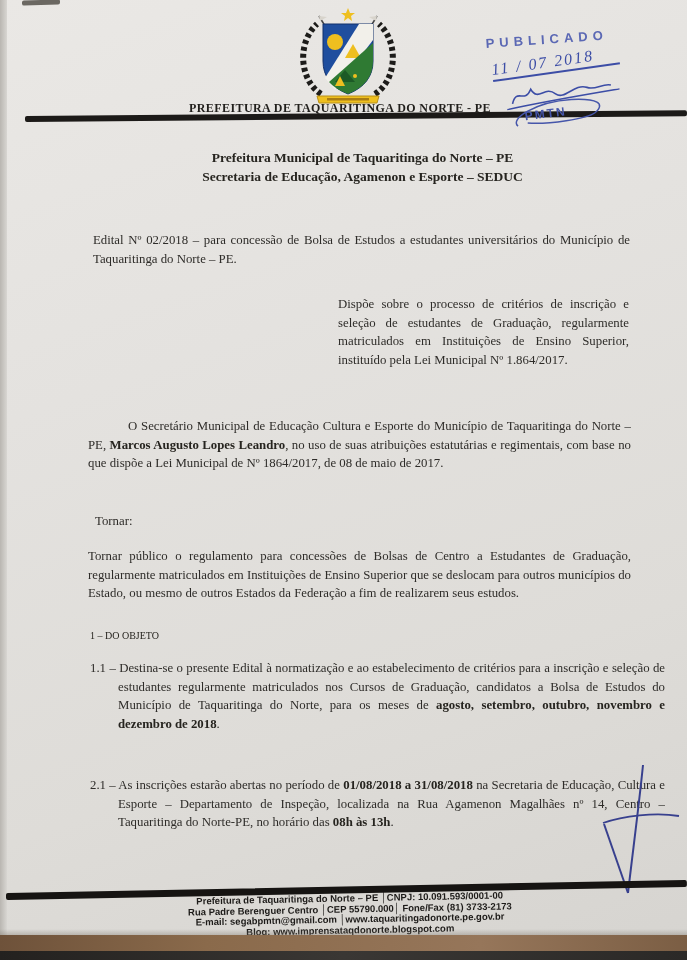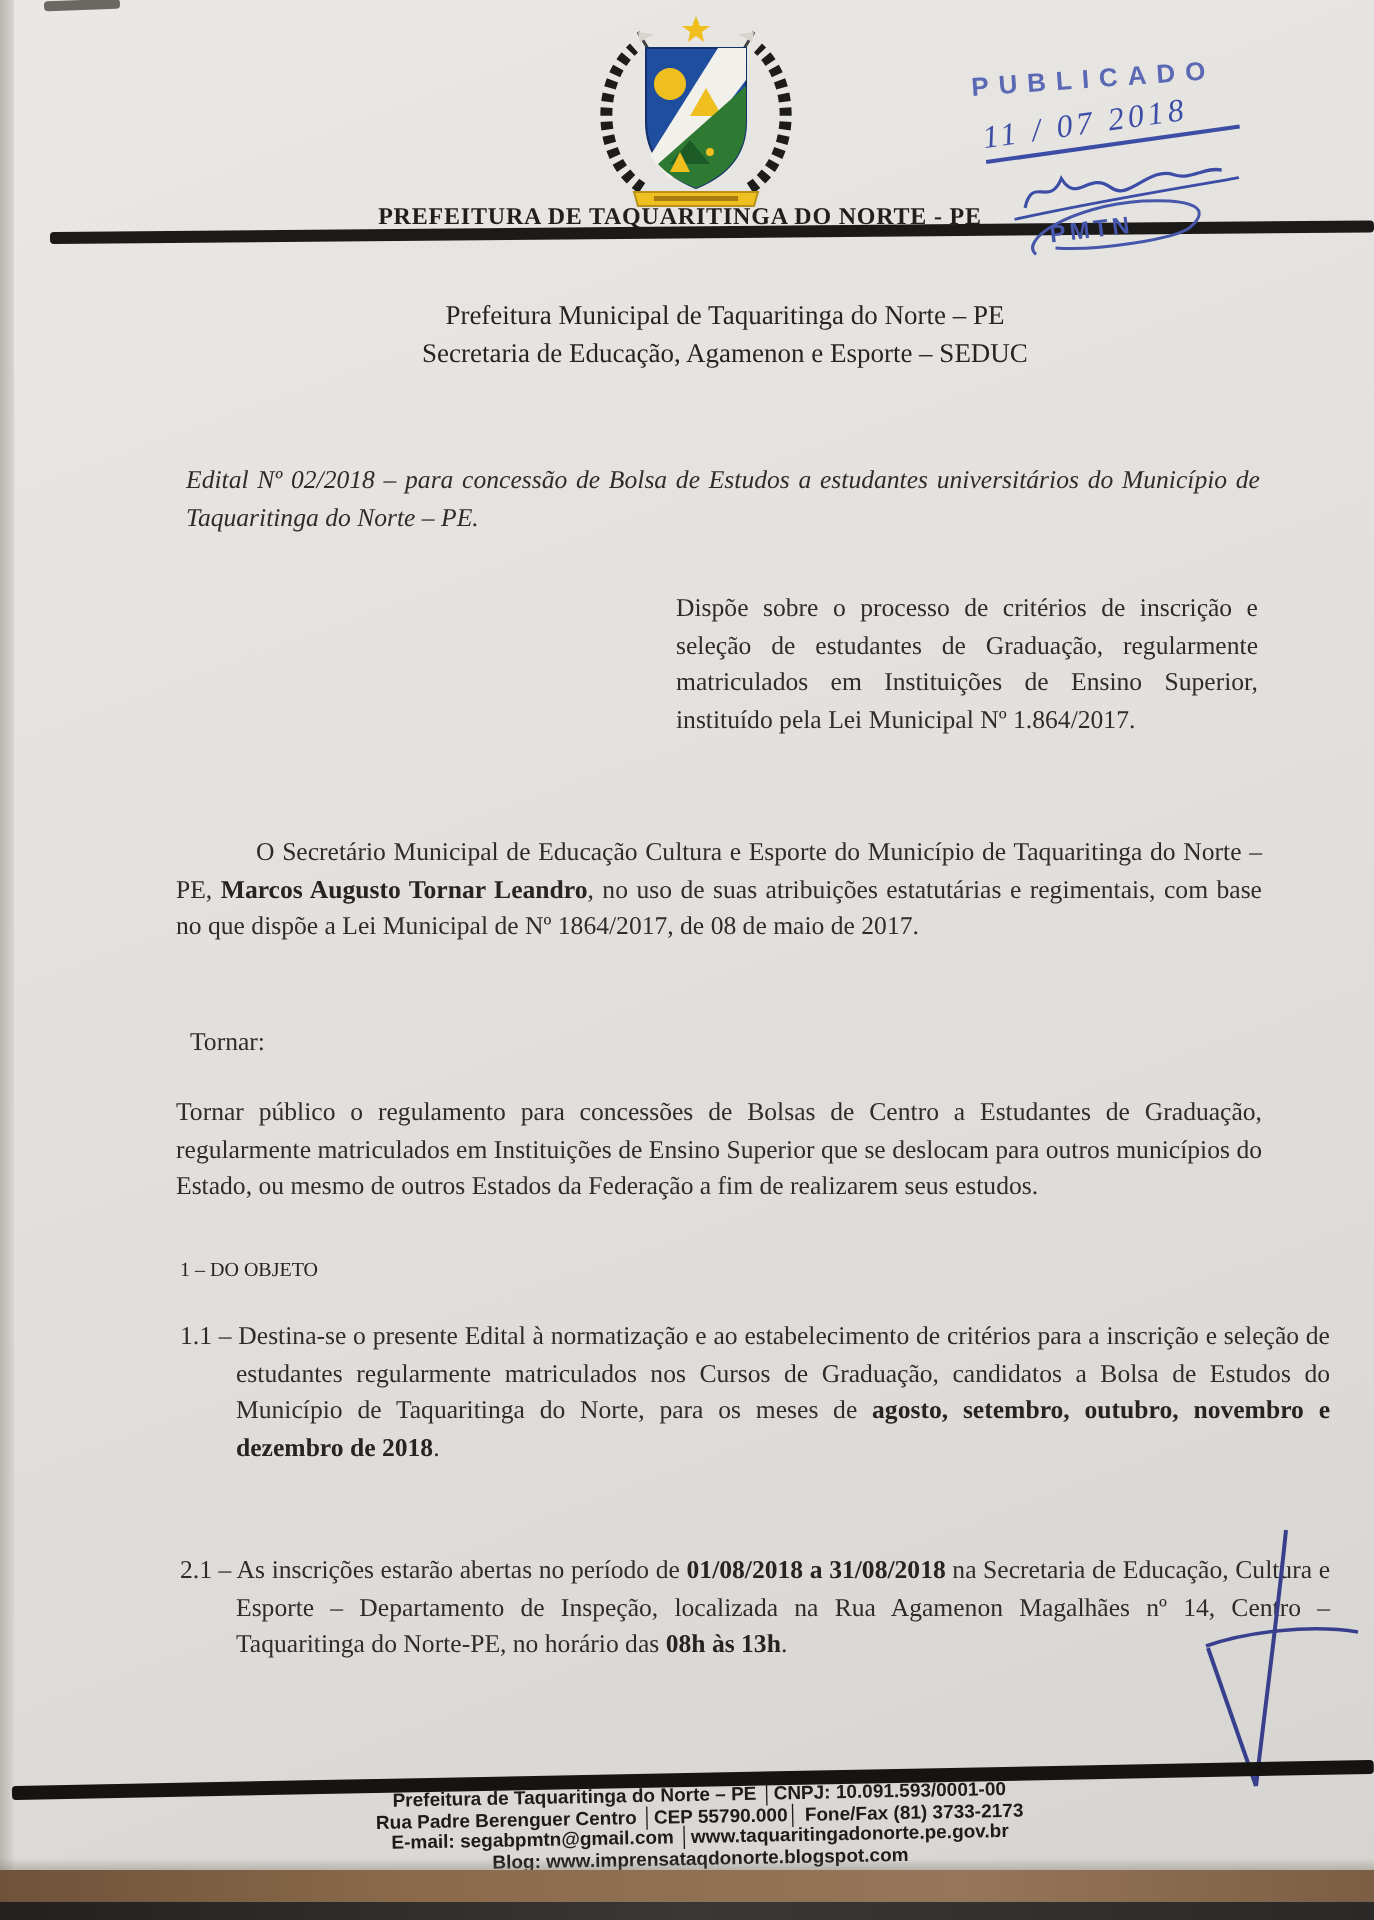--- a/index.html
+++ b/index.html
@@ -38,23 +38,23 @@
     font-style:italic;font-size:16px;color:#3c4da6;
     border-bottom:2px solid #3c4da6;transform:rotate(-4deg);padding-bottom:1px;letter-spacing:2px;}
   .stamp-sig{margin-left:14px;margin-top:2px;transform:rotate(-4deg);}
   .stamp-org{position:relative;margin-left:34px;margin-top:-4px;width:70px;
     font-family:"Liberation Sans",sans-serif;font-weight:bold;font-size:12px;
     letter-spacing:2px;color:#4656aa;transform:rotate(-3deg);}
   .stamp-org svg{position:absolute;left:-18px;top:-8px;}
 
   
   .title{position:absolute;left:95px;top:148px;width:535px;text-align:center;
-    font-weight:normal;font-size:13.5px;line-height:19px;color:#26241f;}
+    font-weight:bold;font-size:13.5px;line-height:19px;color:#26241f;}
   .para{position:absolute;font-size:12.8px;line-height:18.5px;text-align:justify;color:#2e2c29;}
-  .p-edital{left:93px;top:231px;width:537px;font-style:italic;}
+  .p-edital{left:93px;top:231px;width:537px;}
   .p-ementa{left:338px;top:295px;width:291px;}
   .p-preamble{left:88px;top:417px;width:543px;text-indent:40px;}
   .p-resolve-label{left:95px;top:512px;width:200px;text-align:left;}
   .p-resolve{left:88px;top:547px;width:543px;}
   .h-section{position:absolute;font-weight:normal;font-size:10px;color:#26241f;}
   .h1{left:90px;top:630px;}
   .h2{left:90px;top:749px;}
   .h2 .num{display:inline-block;width:22px;}
   .p-item11{left:90px;top:659px;width:547px;padding-left:28px;text-indent:-28px;}
   .p-item21{left:90px;top:776px;width:547px;padding-left:28px;text-indent:-28px;}
@@ -128,21 +128,21 @@
 
   <div class="title">
     <div>Prefeitura Municipal de Taquaritinga do Norte – PE</div>
     <div>Secretaria de Educação, Agamenon e Esporte – SEDUC</div>
   </div>
 
   <div class="para p-edital">Edital Nº 02/2018 – para concessão de Bolsa de Estudos a estudantes universitários do Município de Taquaritinga do Norte – PE.</div>
 
   <div class="para p-ementa">Dispõe sobre o processo de critérios de inscrição e seleção de estudantes de Graduação, regularmente matriculados em Instituições de Ensino Superior, instituído pela Lei Municipal Nº 1.864/2017.</div>
 
-  <div class="para p-preamble"><span>O Secretário Municipal de Educação Cultura e Esporte do Município de Taquaritinga do Norte – PE, </span><b>Marcos Augusto Tornar Leandro</b><span>, no uso de suas atribuições estatutárias e regimentais, com base no que dispõe a Lei Municipal de Nº 1864/2017, de 08 de maio de 2017.</span></div>
+  <div class="para p-preamble"><span>O Secretário Municipal de Educação Cultura e Esporte do Município de Taquaritinga do Norte – PE, </span><b>Marcos Augusto Lopes Leandro</b><span>, no uso de suas atribuições estatutárias e regimentais, com base no que dispõe a Lei Municipal de Nº 1864/2017, de 08 de maio de 2017.</span></div>
 
   <div class="para p-resolve-label">Tornar:</div>
 
   <div class="para p-resolve">Tornar público o regulamento para concessões de Bolsas de Centro a Estudantes de Graduação, regularmente matriculados em Instituições de Ensino Superior que se deslocam para outros municípios do Estado, ou mesmo de outros Estados da Federação a fim de realizarem seus estudos.</div>
 
   <div class="h-section h1">1 – DO OBJETO</div>
 
   <div class="para p-item11"><span>1.1 – Destina-se o presente Edital à normatização e ao estabelecimento de critérios para a inscrição e seleção de estudantes regularmente matriculados nos Cursos de Graduação, candidatos a Bolsa de Estudos do Município de Taquaritinga do Norte, para os meses de </span><b>agosto, setembro, outubro, novembro e dezembro de 2018</b><span>.</span></div>
 
 

